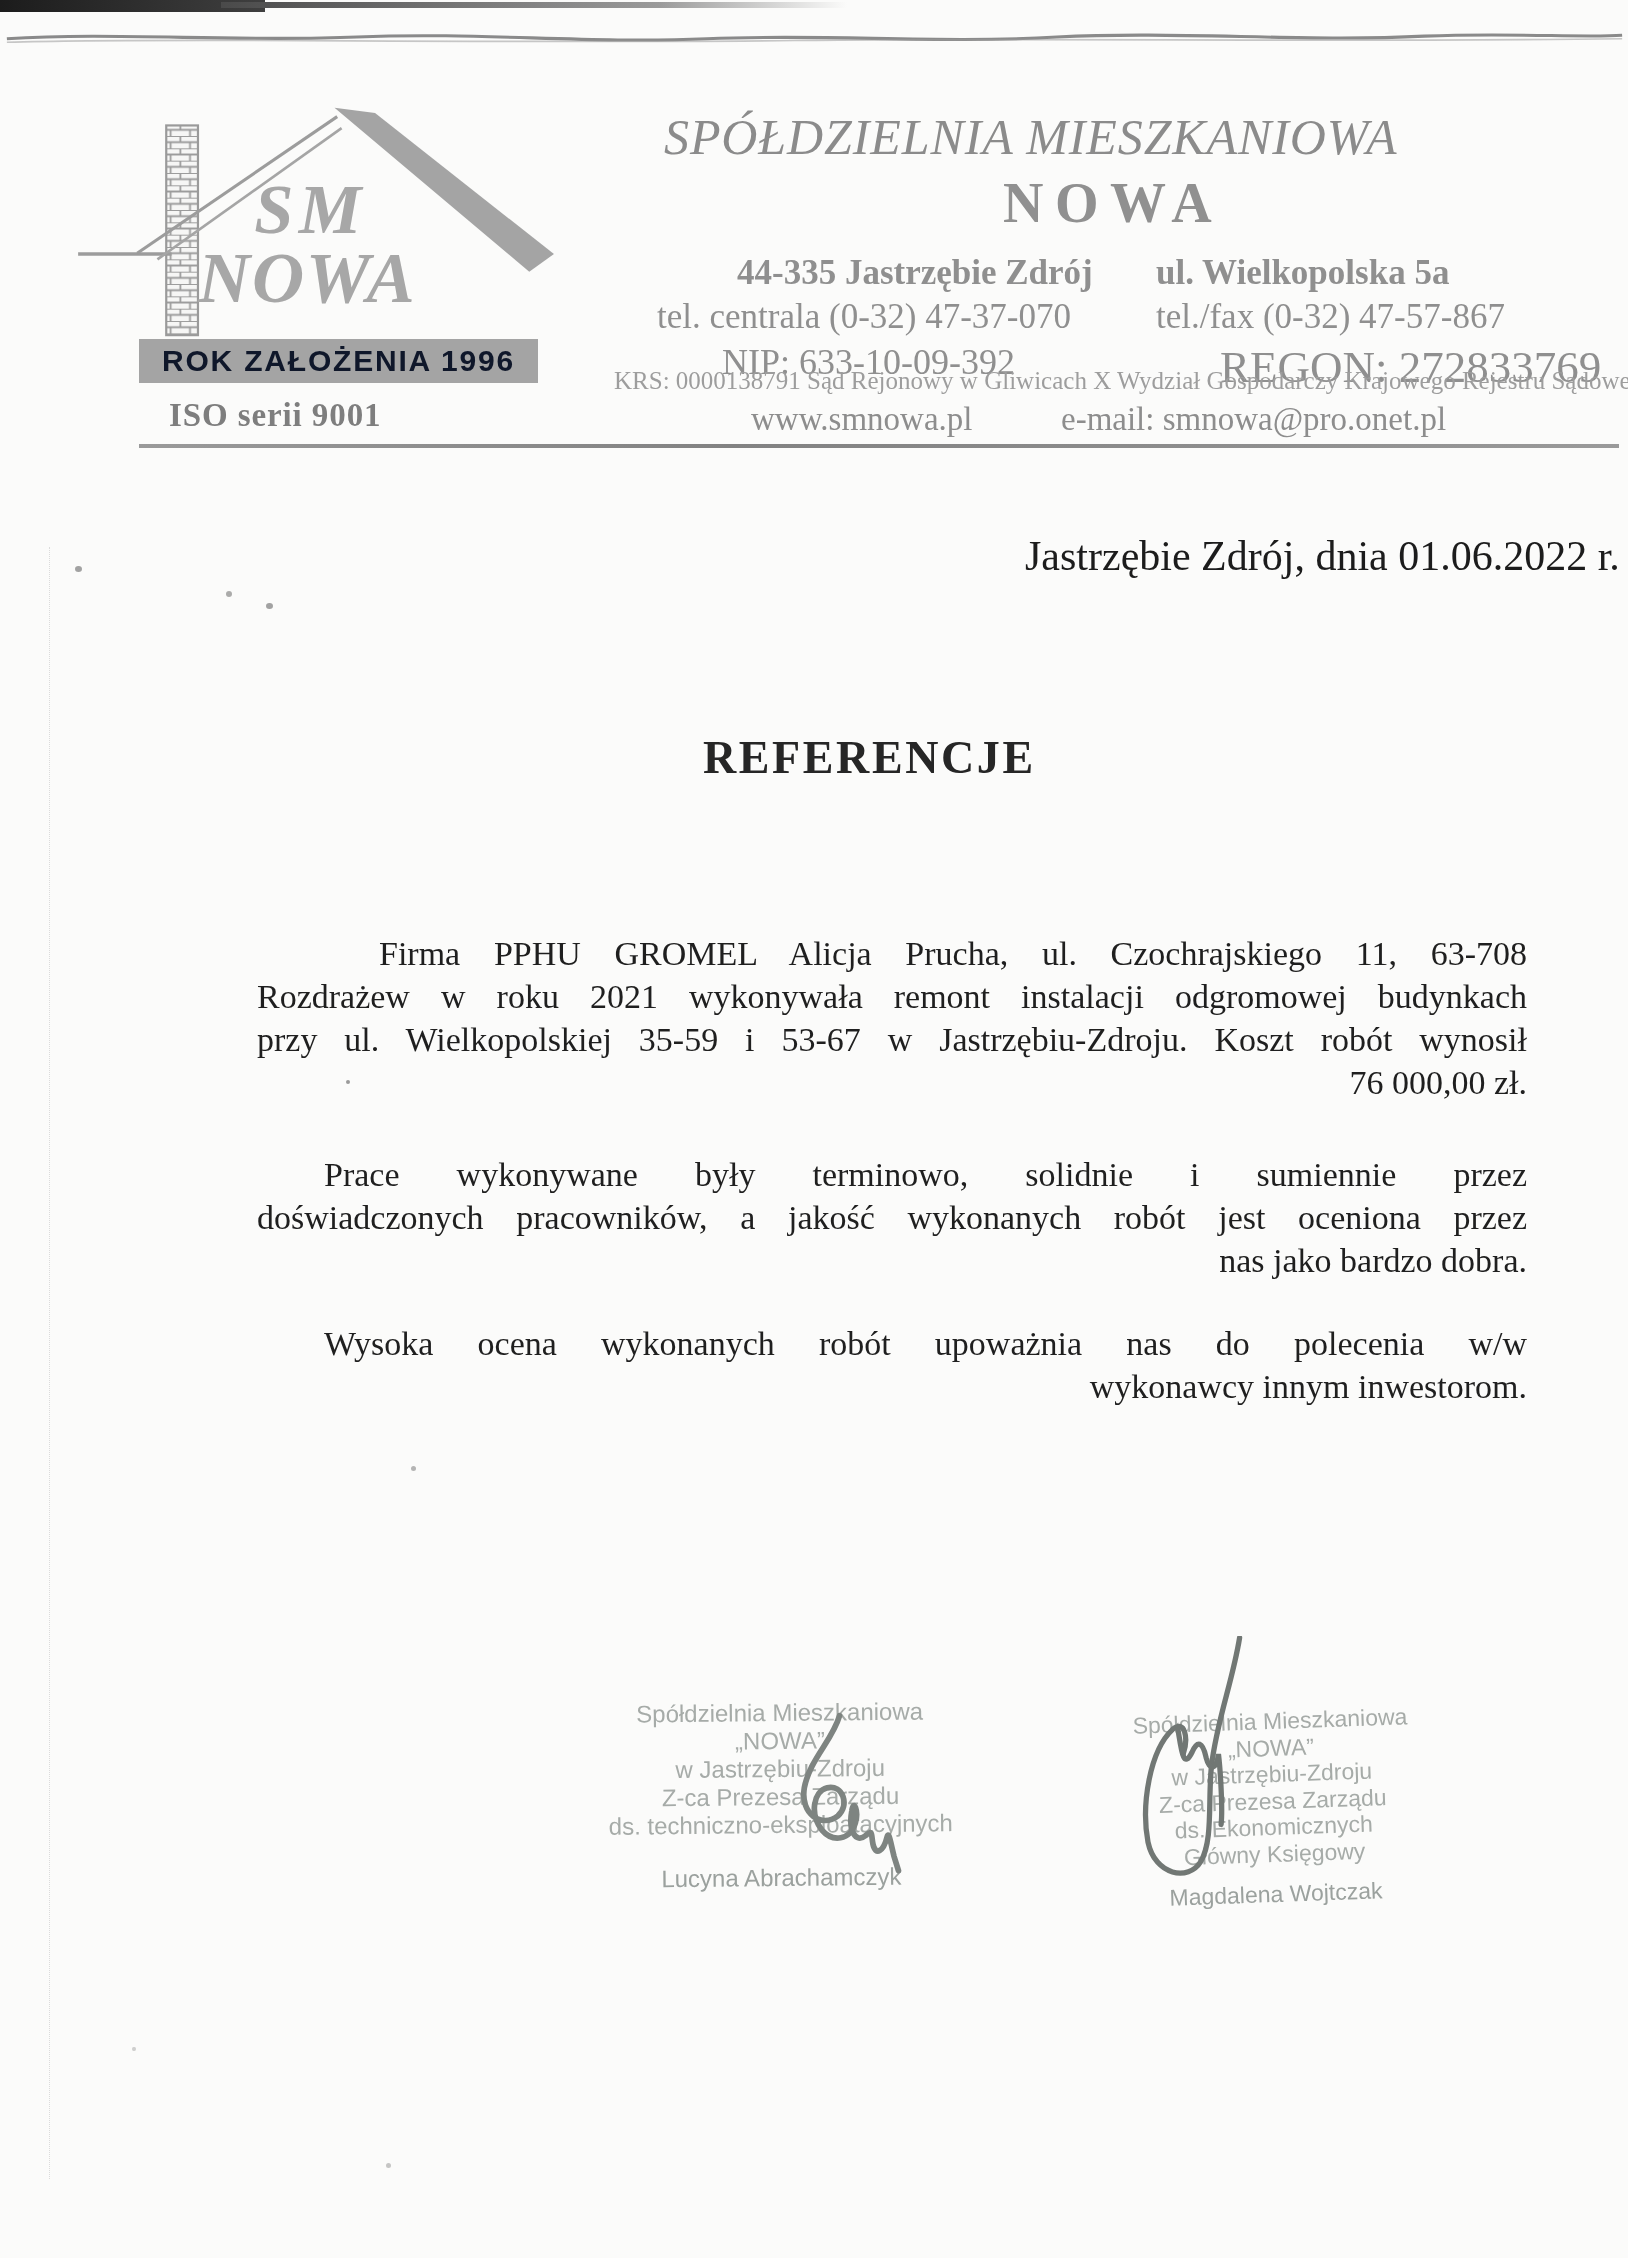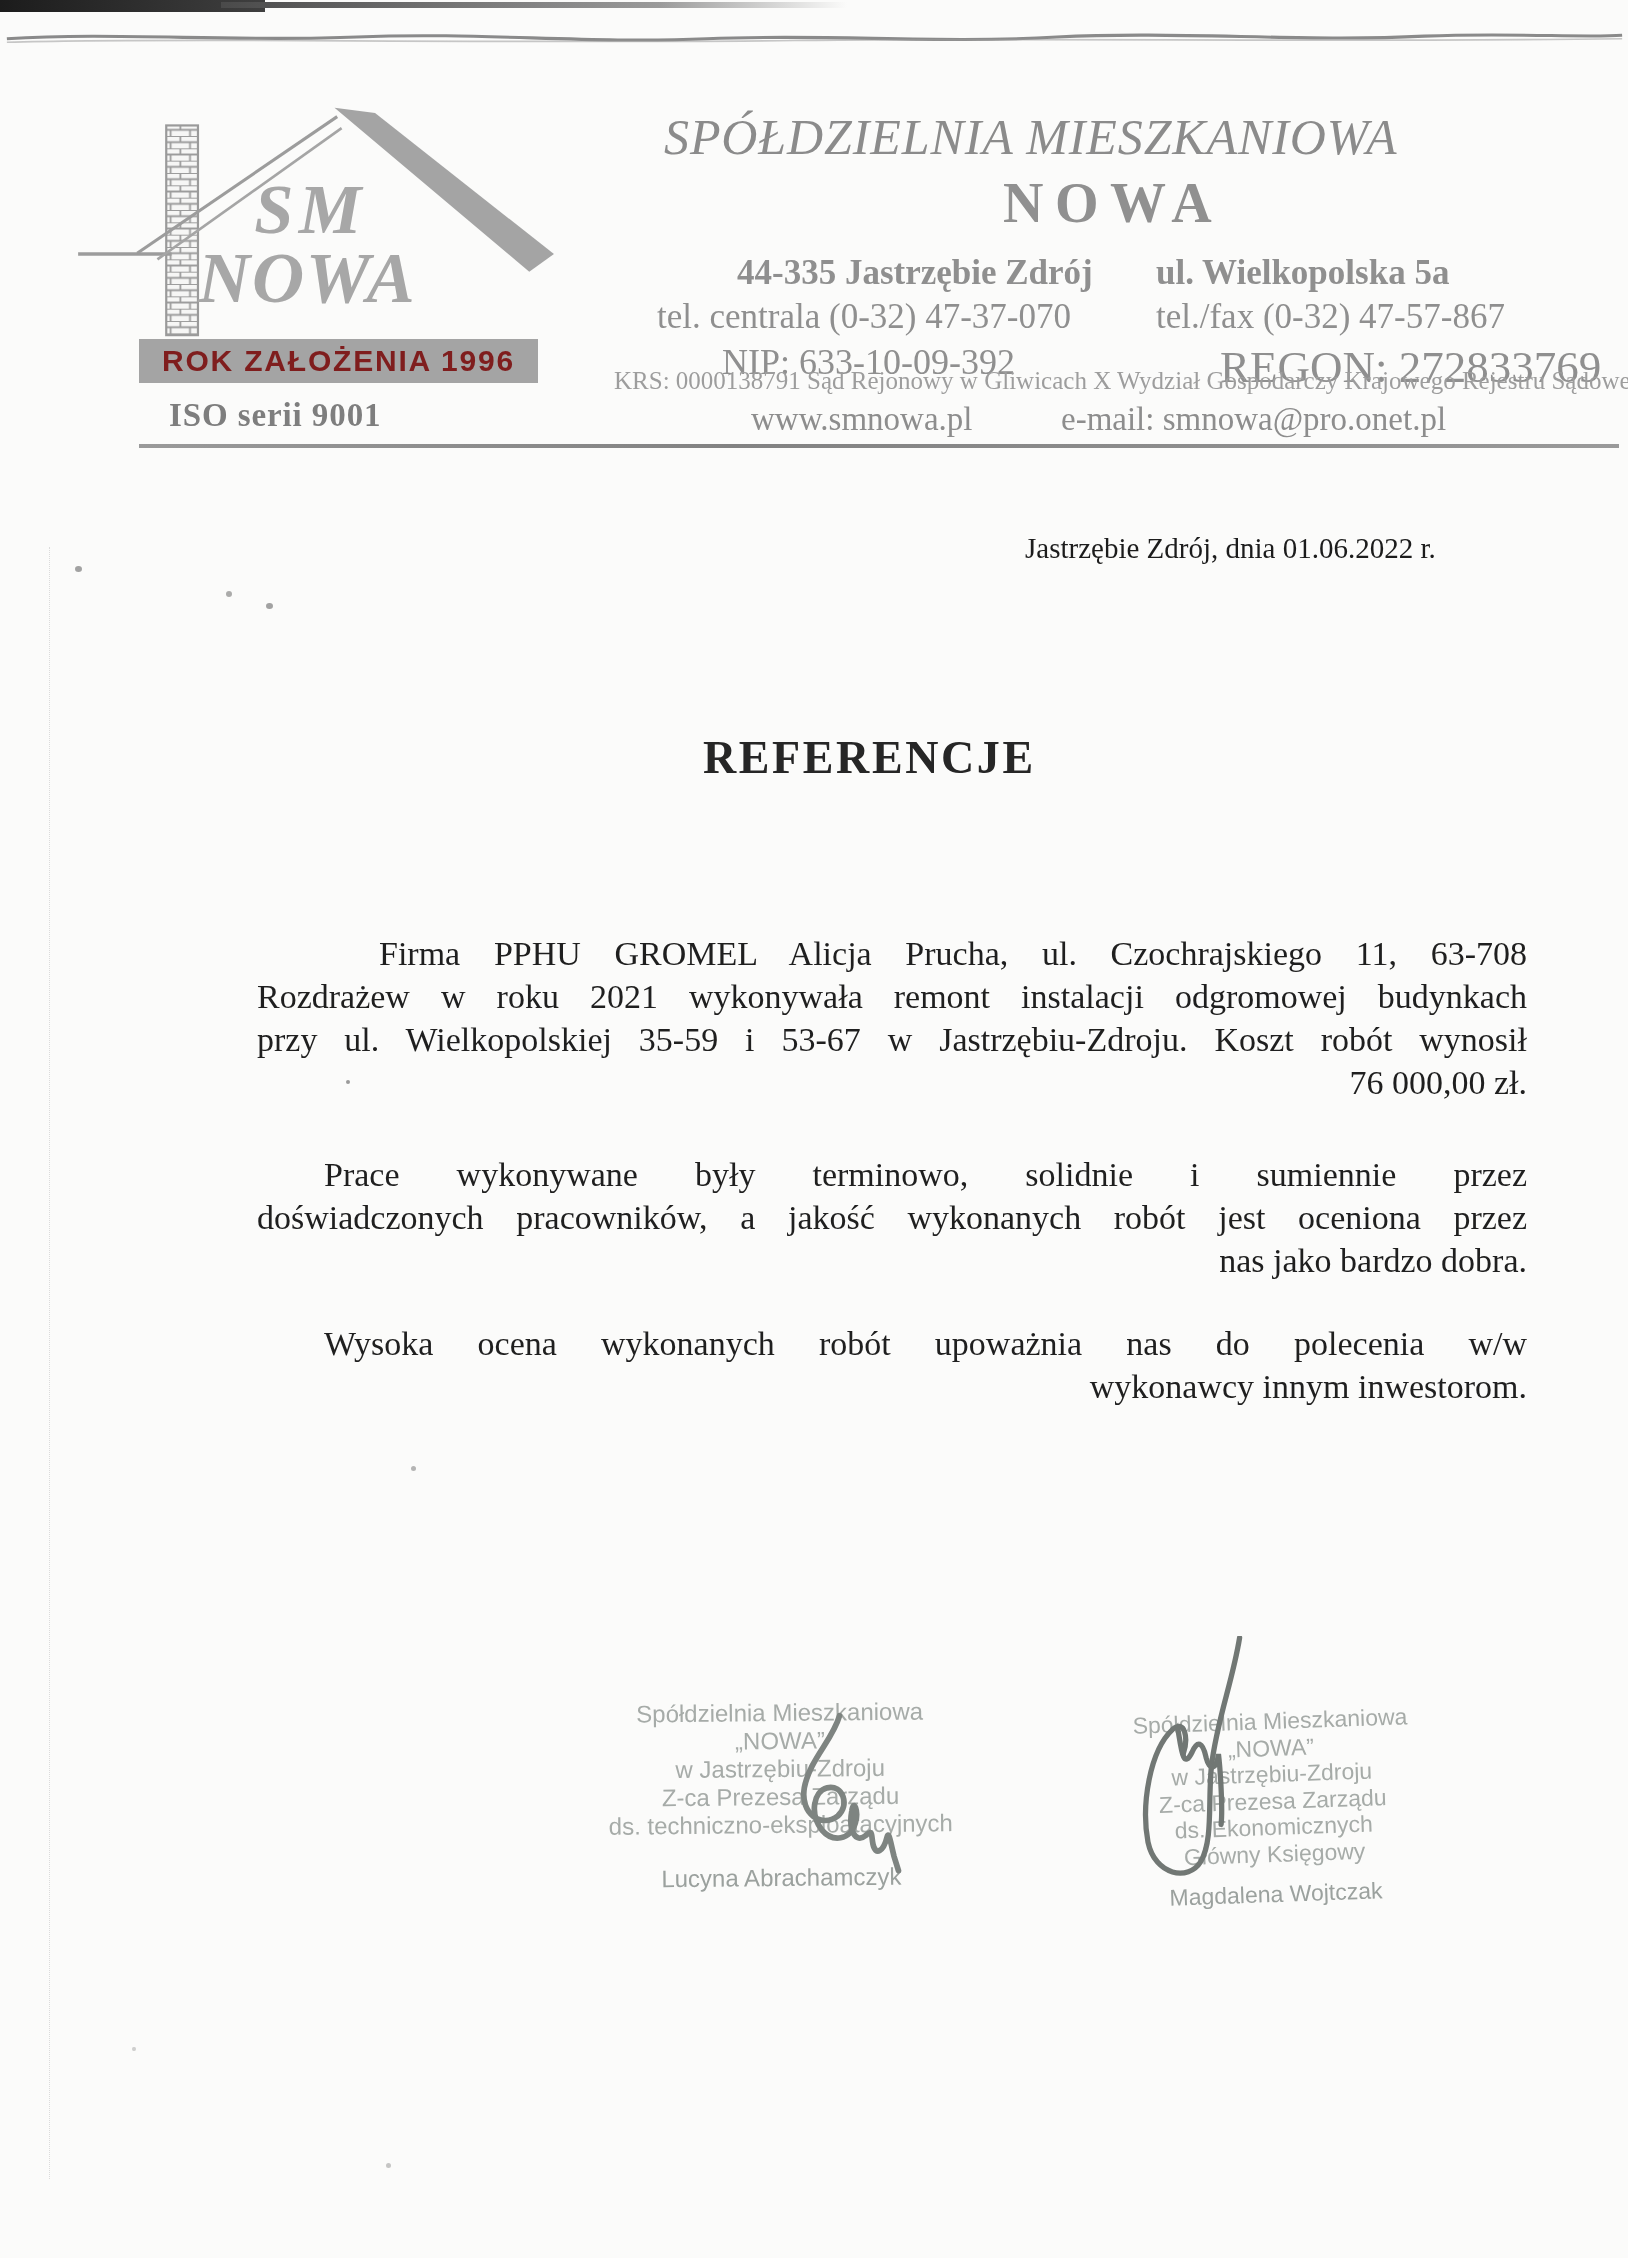--- a/index.html
+++ b/index.html
@@ -14,21 +14,21 @@
   .scan-top-dark{left:0;top:0;width:265px;height:11.5px;
     background:linear-gradient(to right,#1c1c1c,#3f3f3f);}
   .scan-top-streak{left:221px;top:1.8px;width:626px;height:6.2px;
     background:linear-gradient(to right,#4a4a4a,#9a9a9a 70%,rgba(150,150,150,0));}
   .fold-line{left:49px;top:547px;height:1632px;width:0;
     border-left:1.8px dotted rgba(80,80,80,0.18);}
   .speck{border-radius:50%;background:#4a4a4a;}
 
   
   .rok-bar{left:139px;top:339px;width:399px;height:44px;background:#a4a4a4;
-    color:#7f1d1d;font:bold 30px/44px "Liberation Sans",sans-serif;
+    color:#0f172a;font:bold 30px/44px "Liberation Sans",sans-serif;
     letter-spacing:1.8px;text-align:center;}
   .iso{left:169px;top:397px;font:bold 33px "Liberation Serif",serif;
     color:#7e7e7e;letter-spacing:0.9px;}
   .company-name{left:664px;top:108px;font:italic 50px "Liberation Serif",serif;
     color:#8b8b8b;letter-spacing:0.9px;white-space:nowrap;}
   .brand-name{left:1003px;top:171px;font:bold 56px "Liberation Serif",serif;
     color:#909090;letter-spacing:11.5px;white-space:nowrap;}
   .contact{font-family:Liberation Serif, serif;color:#8f8f8f;white-space:nowrap;}
   .c-addr{left:737px;top:253px;font-weight:bold;font-size:35px;}
   .c-street{left:1156px;top:253px;font-weight:bold;font-size:35px;}
@@ -36,21 +36,21 @@
   .c-fax{left:1156px;top:297px;font-size:35px;}
   .c-nip{left:722px;top:341px;font-size:36px;}
   .c-regon{left:1220px;top:341px;font-size:45px;text-align:right;}
   .c-krs{left:614px;top:367px;font-size:25px;color:#9d9d9d;}
   .c-www{left:751px;top:401px;font-family:"Liberation Serif",serif;font-size:33px;color:#8d8d8d;}
   .c-email{left:1061px;top:401px;font-family:"Liberation Serif",serif;font-size:33px;color:#8d8d8d;}
   .divider{left:139px;top:444px;width:1480px;height:3.5px;
     background:linear-gradient(to right,#9a9a9a,#828282 40%,#8e8e8e 75%,#9a9a9a);}
 
   
-  .date-line{left:1025px;top:532px;font-size:29px;color:#1c1c1c;white-space:nowrap;}
+  .date-line{left:1025px;top:532px;font-size:42px;color:#1c1c1c;white-space:nowrap;}
   .doc-title{left:703px;top:731px;font-weight:bold;font-size:46px;
     color:#262626;letter-spacing:2.6px;white-space:nowrap;}
   .body-text{left:257px;top:932px;width:1270px;font-size:34px;line-height:43px;color:#1f1f1f;}
   .para{margin:0;}
   .para.gap2{margin-top:49px;}
   .para.gap3{margin-top:40px;}
   .jline{text-align:justify;text-align-last:justify;}
   .lline{text-align:right;}
   .ind-lg{padding-left:122px;}
   .ind-sm{padding-left:67px;}

